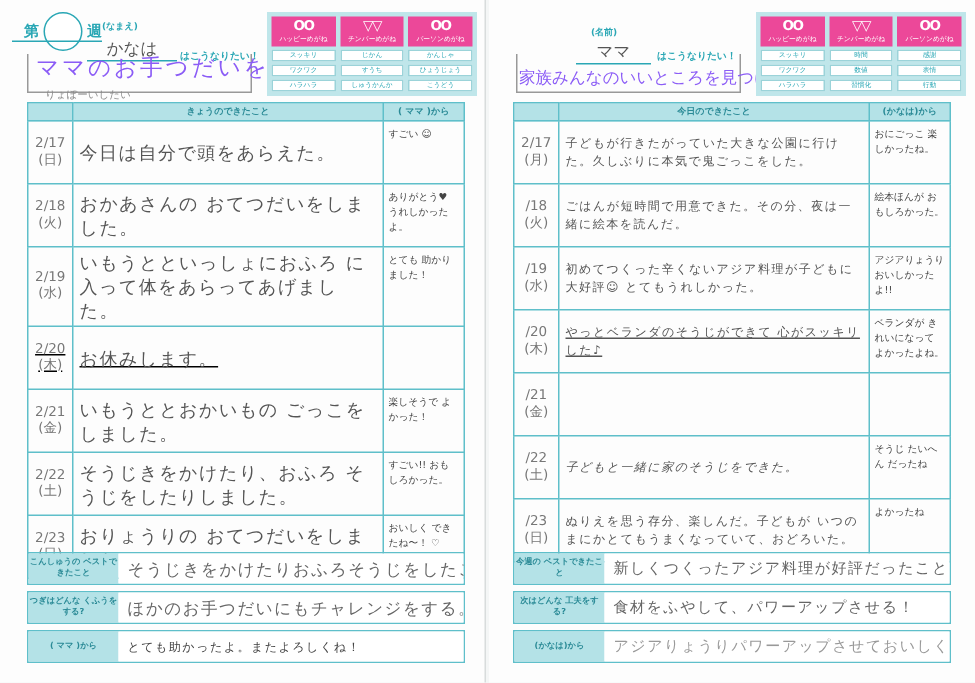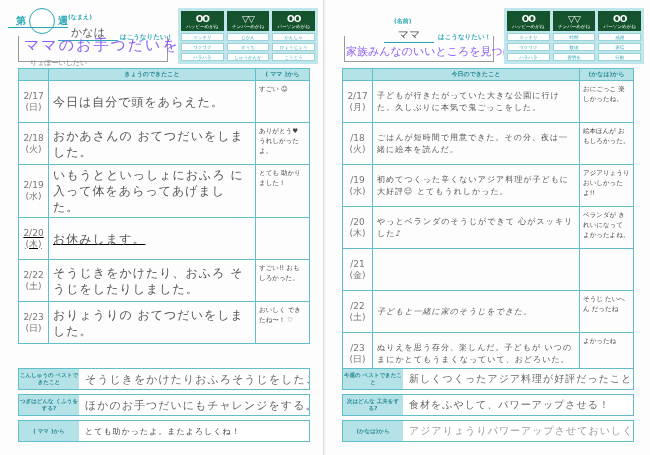--- a/index.html
+++ b/index.html
@@ -12,21 +12,21 @@
   .week-line { position: absolute; left: 8px; top: 27px; width: 60px; border-top: 1.5px solid #2aa7b5; }
   .name-label { position: absolute; font-size: 6px; color: #2aa7b5; font-weight: bold; }
   .name-value { position: absolute; font-size: 11px; color: #555; text-align: center; border-bottom: 1.5px solid #2aa7b5; }
   .goal-label { position: absolute; font-size: 6.5px; color: #2aa7b5; font-weight: bold; }
   .goal-box { position: absolute; border: 1px solid #999; border-top: none; }
   .goal-text { position: absolute; font-size: 15px; color: #8b5cf6; letter-spacing: 2px; white-space: nowrap; }
   .goal-text.small { font-size: 11px; letter-spacing: 0; }
   .goal-sub { position: absolute; font-size: 7px; color: #888; }
   .glasses { position: absolute; top: 8px; width: 140px; height: 56px; background: #bfe6ea; padding: 3px; display: flex; gap: 3px; }
   .gcol { flex: 1; display: flex; flex-direction: column; gap: 2px; }
-  .ghead { background: #14532d; height: 22px; color: #fff; font-size: 4.5px; text-align: center; display: flex; flex-direction: column; align-items: center; justify-content: center; }
+  .ghead { background: #ec4899; height: 22px; color: #fff; font-size: 4.5px; text-align: center; display: flex; flex-direction: column; align-items: center; justify-content: center; }
   .ghead .gicon { font-size: 9px; font-weight: bold; line-height: 10px; letter-spacing: -1px; }
   .gitem { background: #fff; height: 8px; font-size: 4.5px; color: #2aa7b5; text-align: center; line-height: 8px; border: 0.5px solid #9bd3d9; }
   table.log { position: absolute; left: 18px; top: 68px; width: 292px; border-collapse: collapse; }
   table.log td, table.log th { border: 1px solid #5fbfca; }
   table.log th { background: #b4e2e7; font-size: 6px; color: #2a8a96; font-weight: bold; height: 12px; }
   table.log td.date { width: 30px; text-align: center; color: #777; font-size: 9px; line-height: 11px; vertical-align: middle; }
   table.log td.entry { font-size: 12px; color: #555; padding: 2px 4px; line-height: 16px; letter-spacing: 1px; }
   table.log td.comment { width: 54px; font-size: 6.5px; color: #444; padding: 3px; vertical-align: top; line-height: 10px; }
   .summary { position: absolute; left: 18px; top: 368px; width: 292px; }
   .srow { display: flex; height: 22px; margin-bottom: 4px; border: 1px solid #5fbfca; }
@@ -115,20 +115,28 @@
     <tr style="height:42px;text-decoration:underline;">
       <td class="date">
             <div>2/20</div>
             <div>(木)</div>
           </td>
       <td class="entry">お休みします。</td>
       <td class="comment"></td>
     </tr>
     <tr style="height:42px;">
       <td class="date">
+            <div>2/21</div>
+            <div>(金)</div>
+          </td>
+      <td class="entry">いもうととおかいもの ごっこをしました。</td>
+      <td class="comment">楽しそうで よかった！</td>
+    </tr>
+    <tr style="height:42px;">
+      <td class="date">
             <div>2/22</div>
             <div>(土)</div>
           </td>
       <td class="entry">そうじきをかけたり、おふろ そうじをしたりしました。</td>
       <td class="comment">すごい!! おもしろかった。</td>
     </tr>
     <tr style="height:42px;">
       <td class="date">
             <div>2/23</div>
             <div>(日)</div>
@@ -221,21 +229,21 @@
             <div>(水)</div>
           </td>
       <td class="entry" style="font-size:8px;line-height:12px;">初めてつくった辛くないアジア料理が子どもに大好評☺ とてもうれしかった。</td>
       <td class="comment">アジアりょうり おいしかった よ!!</td>
     </tr>
     <tr style="height:42px;">
       <td class="date">
             <div>/20</div>
             <div>(木)</div>
           </td>
-      <td class="entry" style="font-size:8px;line-height:12px;">やっとベランダのそうじができて 心がスッキリした♪</td>
+      <td class="entry" style="font-size:8px;line-height:12px;text-decoration:underline;">やっとベランダのそうじができて 心がスッキリした♪</td>
       <td class="comment">ベランダが きれいになって よかったよね。</td>
     </tr>
     <tr style="height:42px;">
       <td class="date">
             <div>/21</div>
             <div>(金)</div>
           </td>
       <td class="entry" style="font-size:8px;line-height:12px;"></td>
       <td class="comment"></td>
     </tr>

